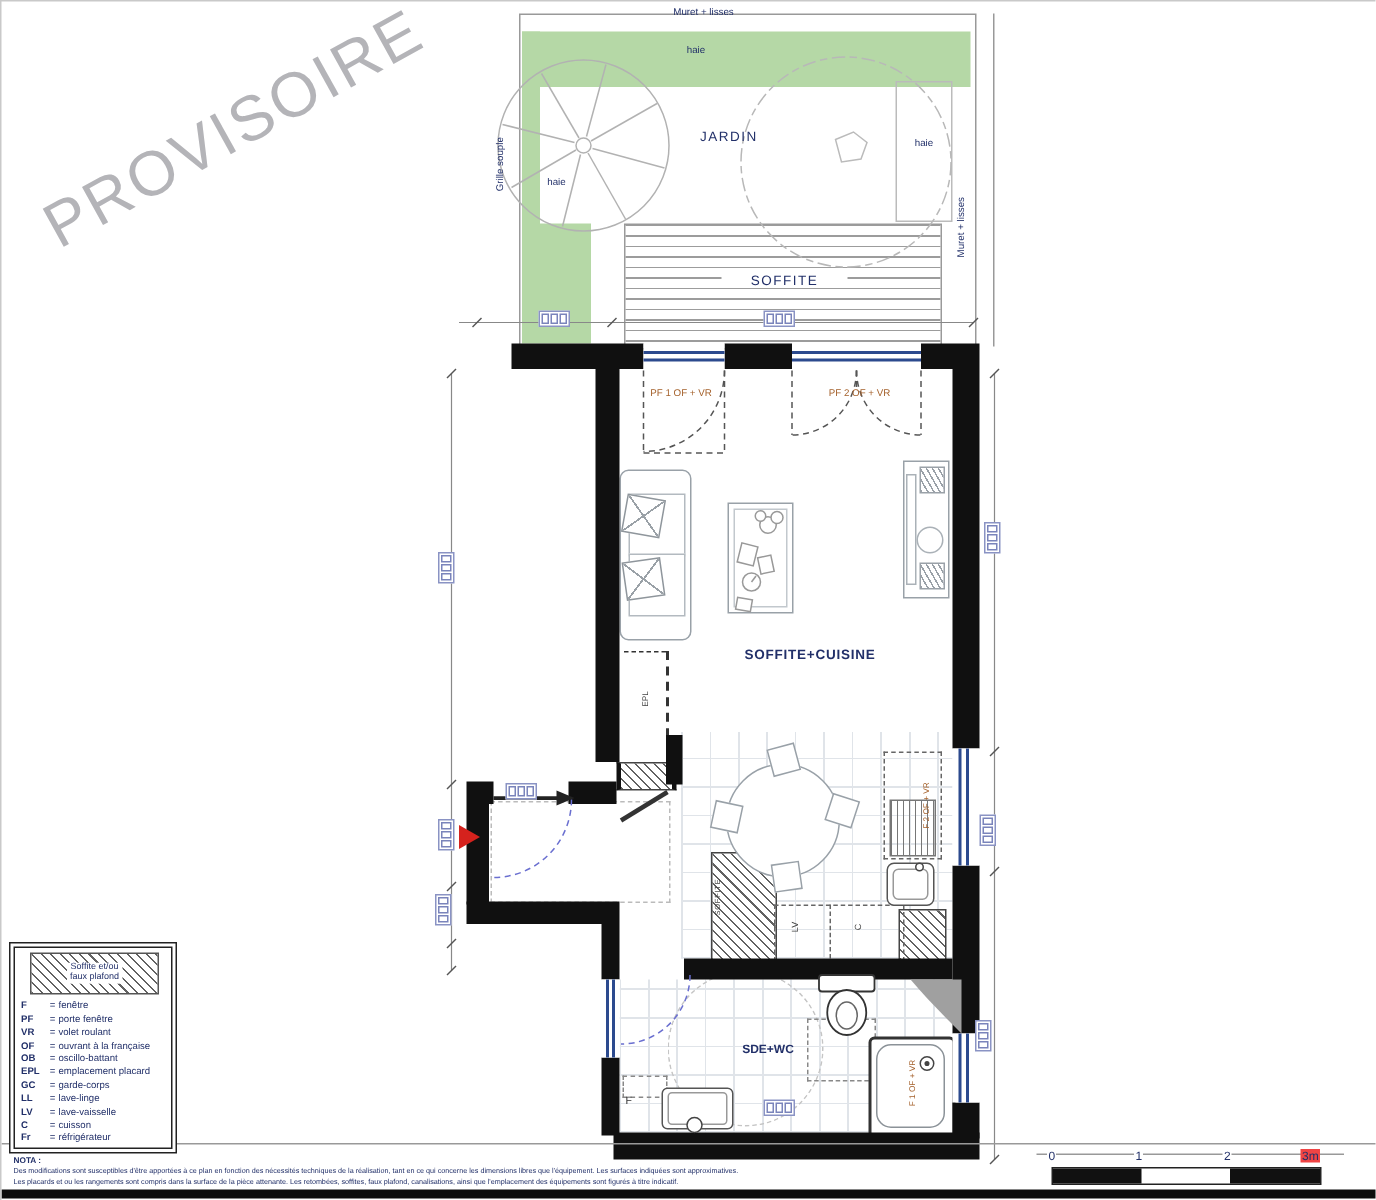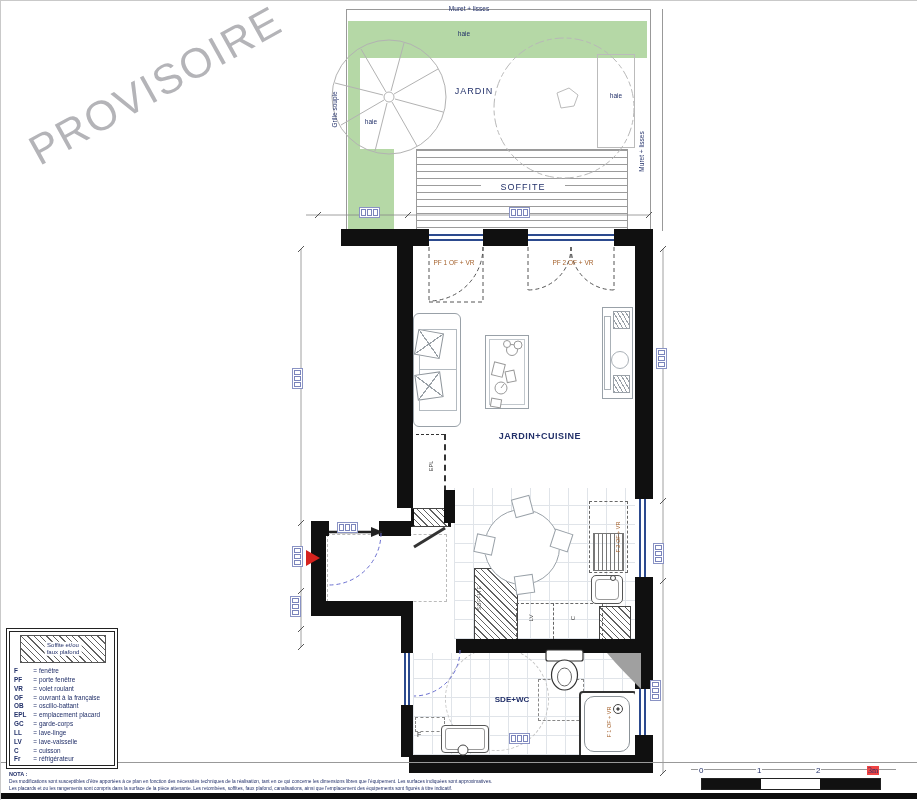--- a/index.html
+++ b/index.html
@@ -48,21 +48,21 @@
   <div class="abs" style="left:661px;top:8px;width:0;height:222px;border-left:1px solid #999;z-index:1;"></div>
   <div class="green" style="left:347px;top:20px;width:299px;height:37px;"></div>
   <div class="green" style="left:347px;top:20px;width:12px;height:130px;"></div>
   <div class="green" style="left:347px;top:148px;width:46px;height:80px;"></div>
   <div class="abs" style="left:596px;top:53px;width:36px;height:92px;border:1px solid #bbb;z-index:1;"></div>
   <div class="deck" style="left:415px;top:148px;width:210px;height:82px;"></div>
 
   <div class="lbl ctr" style="left:418px;top:4px;width:100px;font-size:6.5px;">Muret + lisses</div>
   <div class="lbl ctr rot" style="left:595px;top:147px;width:90px;font-size:6.5px;">Muret + lisses</div>
   <div class="lbl ctr rot" style="left:293px;top:105px;width:80px;font-size:6.5px;">Grille souple</div>
-  <div class="lbl ctr" style="left:436px;top:85px;width:74px;font-size:9px;letter-spacing:1px;">JARDIN</div>
+  <div class="lbl ctr" style="left:448px;top:85px;width:74px;font-size:9px;letter-spacing:1px;">JARDIN</div>
   <div class="lbl ctr" style="left:445px;top:29px;width:36px;font-size:6.5px;">haie</div>
   <div class="lbl ctr" style="left:355px;top:117px;width:30px;font-size:6.5px;">haie</div>
   <div class="lbl ctr" style="left:600px;top:91px;width:30px;font-size:6.5px;">haie</div>
   <div class="lbl ctr" style="left:480px;top:181px;width:84px;font-size:9px;letter-spacing:1px;background:#fff;">SOFFITE</div>
 
   <div class="tiles" style="left:453px;top:487px;width:181px;height:151px;"></div>
   <div class="tiles" style="left:412px;top:652px;width:222px;height:102px;"></div>
 
   <div class="hatch" style="left:410px;top:507px;width:34px;height:17px;border-left:3px solid #111;border-right:3px solid #111;"></div>
   <div class="hatch" style="left:473px;top:567px;width:42px;height:71px;"></div>
@@ -225,21 +225,21 @@
   <div class="glaze" style="left:643px;top:498px;width:1.5px;height:78px;"></div>
   <div class="winwhite" style="left:634px;top:688px;width:18px;height:46px;"></div>
   <div class="glaze" style="left:638px;top:688px;width:1.5px;height:46px;"></div>
   <div class="glaze" style="left:643px;top:688px;width:1.5px;height:46px;"></div>
   <div class="winwhite" style="left:400px;top:652px;width:12px;height:52px;"></div>
   <div class="glaze" style="left:403px;top:652px;width:1.5px;height:52px;"></div>
   <div class="glaze" style="left:407px;top:652px;width:1.5px;height:52px;"></div>
 
   <div class="lbl ctr" style="left:424px;top:258px;width:58px;font-size:6.5px;color:#a5622d;">PF 1 OF + VR</div>
   <div class="lbl ctr" style="left:543px;top:258px;width:58px;font-size:6.5px;color:#a5622d;">PF 2 OF + VR</div>
-  <div class="lbl ctr" style="left:494px;top:430px;width:90px;font-size:9px;font-weight:700;letter-spacing:.5px;">JARDIN+CUISINE</div>
+  <div class="lbl ctr" style="left:494px;top:430px;width:90px;font-size:9px;font-weight:700;letter-spacing:.5px;">SOFFITE+CUISINE</div>
   <div class="lbl ctr" style="left:482px;top:694px;width:58px;font-size:8px;font-weight:700;">SDE+WC</div>
   <div class="lbl ctr rot" style="left:418px;top:462px;width:24px;font-size:5.5px;color:#444;">EPL</div>
   <div class="lbl ctr rot" style="left:458px;top:594px;width:40px;font-size:5px;letter-spacing:.5px;color:#444;">SOFFITE</div>
   <div class="lbl ctr rot" style="left:520px;top:614px;width:20px;font-size:6px;color:#444;">LV</div>
   <div class="lbl ctr rot" style="left:562px;top:614px;width:20px;font-size:6px;color:#444;">C</div>
   <div class="lbl ctr rot" style="left:592px;top:533px;width:50px;font-size:5.5px;color:#a5622d;">F 2 OF + VR</div>
   <div class="lbl ctr rot" style="left:583px;top:718px;width:50px;font-size:5.5px;color:#a5622d;">F 1 OF + VR</div>
   <div class="lbl" style="left:416px;top:730px;font-size:7px;color:#333;">F</div>
 
   <div class="dim" style="left:358px;top:206px;">
@@ -363,20 +363,20 @@
 
   <div class="abs" style="left:0;top:761px;width:917px;height:1px;background:#999;z-index:6;"></div>
   <div class="lbl" style="left:8px;top:770px;font-size:5.5px;font-weight:700;z-index:8;">NOTA :</div>
   <div class="lbl" style="left:8px;top:778px;width:650px;font-size:4.8px;white-space:normal;z-index:8;">Des modifications sont susceptibles d'être apportées à ce plan en fonction des nécessités techniques de la réalisation, tant en ce qui concerne les dimensions libres que l'équipement. Les surfaces indiquées sont approximatives.</div>
   <div class="lbl" style="left:8px;top:785px;width:650px;font-size:4.8px;white-space:normal;z-index:8;">Les placards et ou les rangements sont compris dans la surface de la pièce attenante. Les retombées, soffites, faux plafond, canalisations, ainsi que l'emplacement des équipements sont figurés à titre indicatif.</div>
 
   <div class="abs" style="left:690px;top:768px;width:205px;height:1px;background:#999;z-index:6;"></div>
   <div class="lbl" style="left:697px;top:765px;font-size:8px;background:#fff;padding:0 1px;z-index:8;">0</div>
   <div class="lbl" style="left:755px;top:765px;font-size:8px;background:#fff;padding:0 1px;z-index:8;">1</div>
   <div class="lbl" style="left:814px;top:765px;font-size:8px;background:#fff;padding:0 1px;z-index:8;">2</div>
-  <div class="lbl" style="left:866px;top:765px;font-size:8px;background:#ef4444;padding:0 1px;z-index:8;font-family:Liberation Serif, serif;">3m</div>
+  <div class="lbl" style="left:866px;top:765px;font-size:8px;background:#ef4444;padding:0 1px;z-index:8;">3m</div>
   <div class="abs" style="left:700px;top:777px;width:178px;height:10px;border:1px solid #222;z-index:8;background:#fff;">
     <div style="position:absolute;left:0;top:0;width:59px;height:10px;background:#111;"></div>
     <div style="position:absolute;left:118px;top:0;width:60px;height:10px;background:#111;"></div>
   </div>
   <div class="abs" style="left:0;top:792px;width:917px;height:6px;background:#0d0d0d;z-index:8;"></div>
 
 </div>
 
 </body></html>

